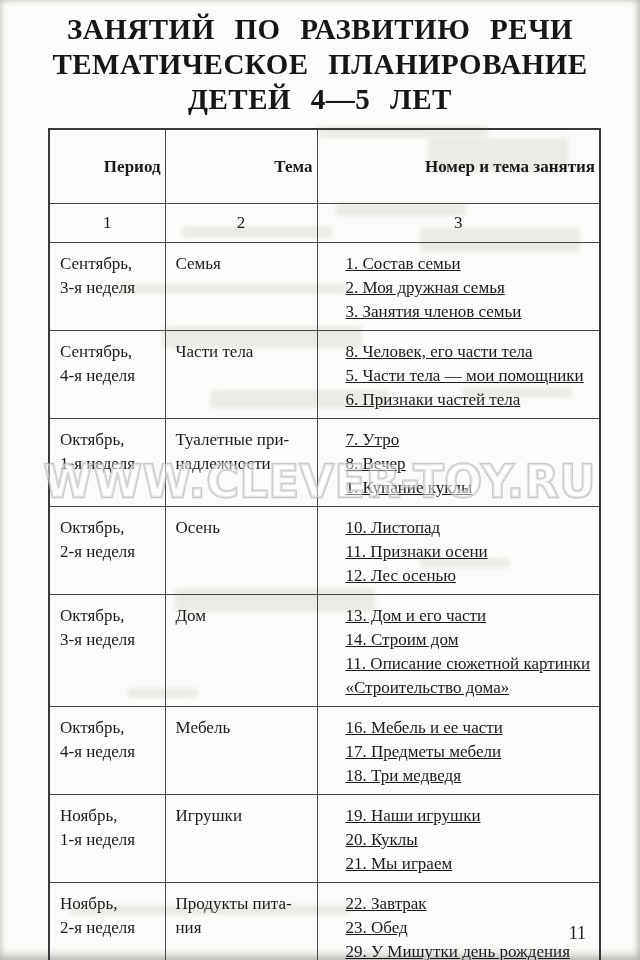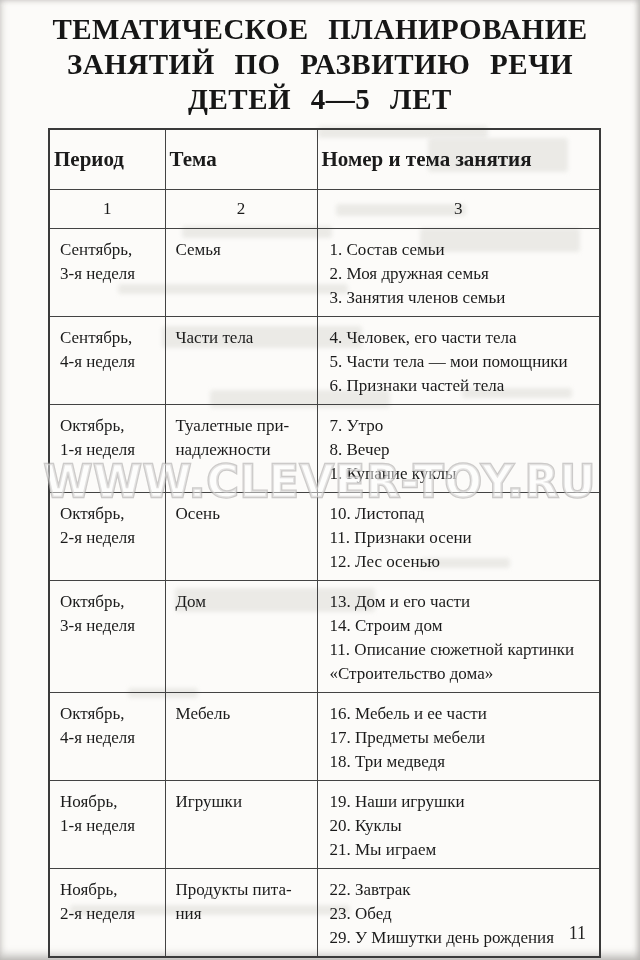--- a/index.html
+++ b/index.html
@@ -52,42 +52,42 @@
     table-layout: fixed;
     width: 551px;
     background: transparent;
     border: 2.5px solid #3a3a3a;
   }
   th, td {
     border: 1.5px solid #434343;
     color: #1b1b1b;
   }
   thead th {
-    font-size: 21px;
+    font-size: 17px;
     font-weight: bold;
-    text-align: left;
+    text-align: right;
     vertical-align: middle;
     height: 49px;
-    padding: 5px 4px;
+    padding: 12px 4px;
   }
   tr.numbers-row td {
     height: 38px;
     text-align: center;
     vertical-align: middle;
     font-size: 17px;
     padding: 0;
   }
   tbody td {
     vertical-align: top;
     font-size: 17px;
     line-height: 24px;
     padding: 9px 8px 6px 10px;
   }
   td.period, td.theme { white-space: pre-line; }
-  td.lessons { padding-left: 12px; }
+  td.lessons { padding-left: 28px; text-decoration: underline; }
   .lesson { margin: 0; }
 
   
   tbody tr:nth-child(1) { height: 84px; }
   tbody tr:nth-child(2) { height: 80px; }
   tbody tr:nth-child(3) { height: 79px; }
   tbody tr:nth-child(4) { height: 79px; }
   tbody tr:nth-child(5) { height: 100px; }
   tbody tr:nth-child(6) { height: 80px; }
   tbody tr:nth-child(7) { height: 84px; }
@@ -130,22 +130,22 @@
   <div class="ghost" style="left:118px; top:284px; width:230px; height:10px;"></div>
   <div class="ghost" style="left:162px; top:326px; width:200px; height:22px;"></div>
   <div class="ghost" style="left:210px; top:390px; width:180px; height:18px;"></div>
   <div class="ghost" style="left:462px; top:388px; width:110px; height:10px;"></div>
   <div class="ghost" style="left:420px; top:558px; width:90px; height:10px;"></div>
   <div class="ghost" style="left:175px; top:588px; width:200px; height:24px;"></div>
   <div class="ghost" style="left:128px; top:688px; width:70px; height:10px;"></div>
   <div class="ghost" style="left:70px; top:905px; width:280px; height:10px;"></div>
 
   <div class="title">
+    <div>ЗАНЯТИЙ ПО РАЗВИТИЮ РЕЧИ</div>
     <div>ТЕМАТИЧЕСКОЕ ПЛАНИРОВАНИЕ</div>
-    <div>ЗАНЯТИЙ ПО РАЗВИТИЮ РЕЧИ</div>
     <div>ДЕТЕЙ 4—5 ЛЕТ</div>
   </div>
 
   <div class="table-wrap">
     <table>
       <colgroup>
         <col style="width:116px">
         <col style="width:152px">
         <col style="width:283px">
       </colgroup>
@@ -170,21 +170,21 @@
               <div class="lesson">1. Состав семьи</div>
               <div class="lesson">2. Моя дружная семья</div>
               <div class="lesson">3. Занятия членов семьи</div>
             </td>
           </tr>
           <tr>
             <td class="period">Сентябрь,
 4-я неделя</td>
             <td class="theme">Части тела</td>
             <td class="lessons">
-              <div class="lesson">4. Человек, его части тела</div>
+              <div class="lesson">8. Человек, его части тела</div>
               <div class="lesson">5. Части тела — мои помощники</div>
               <div class="lesson">6. Признаки частей тела</div>
             </td>
           </tr>
           <tr>
             <td class="period">Октябрь,
 1-я неделя</td>
             <td class="theme">Туалетные при-
 надлежности</td>
             <td class="lessons">

